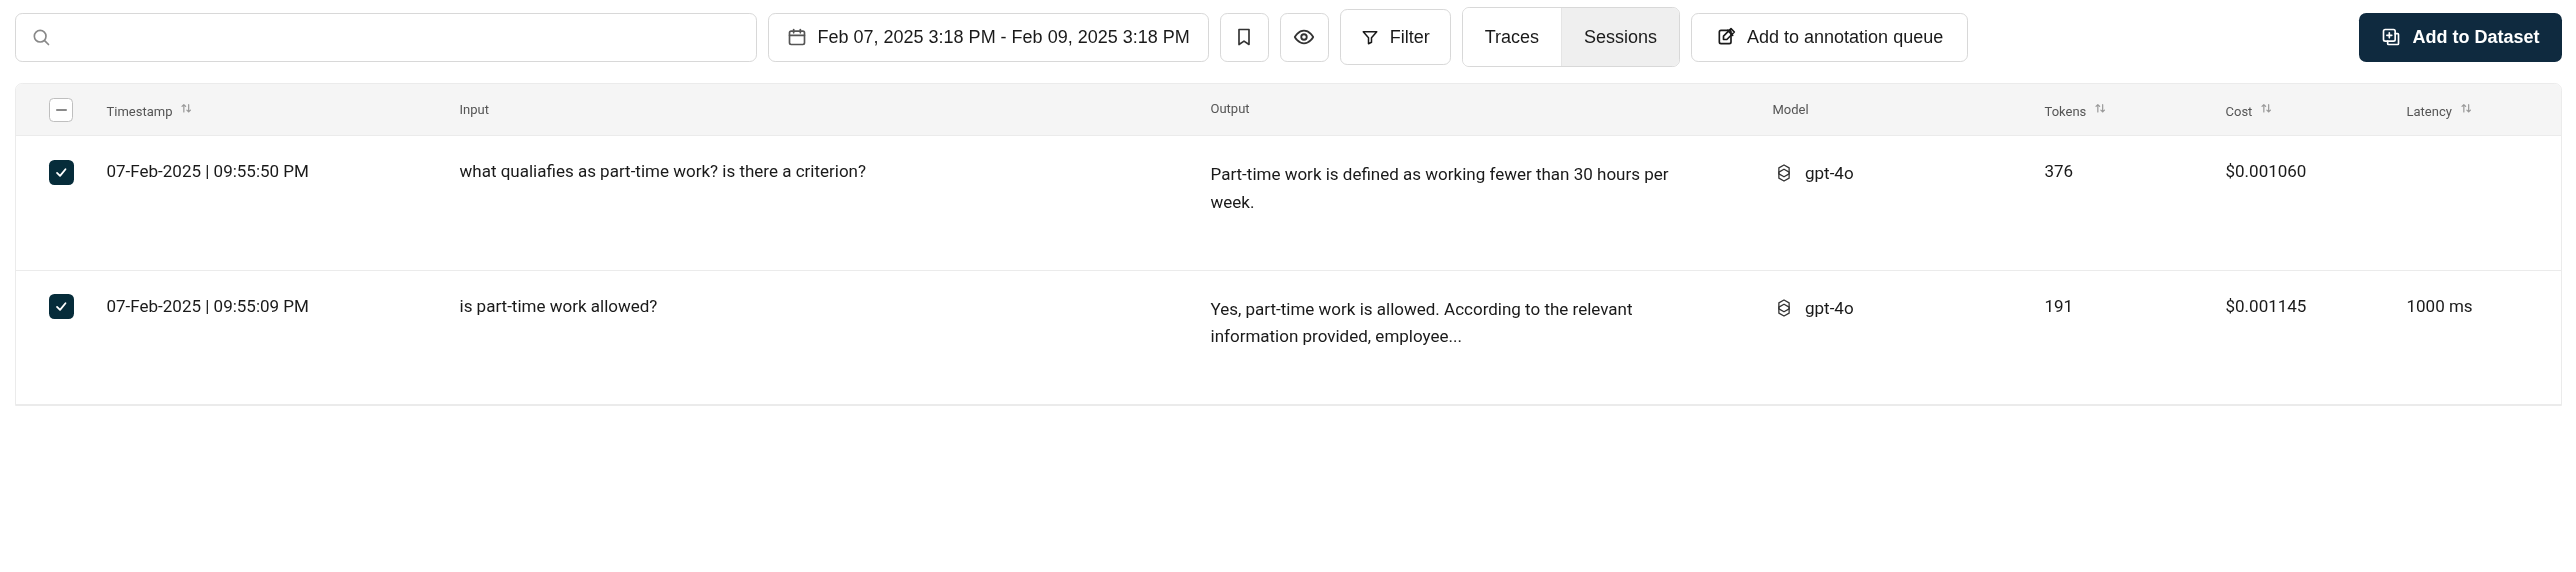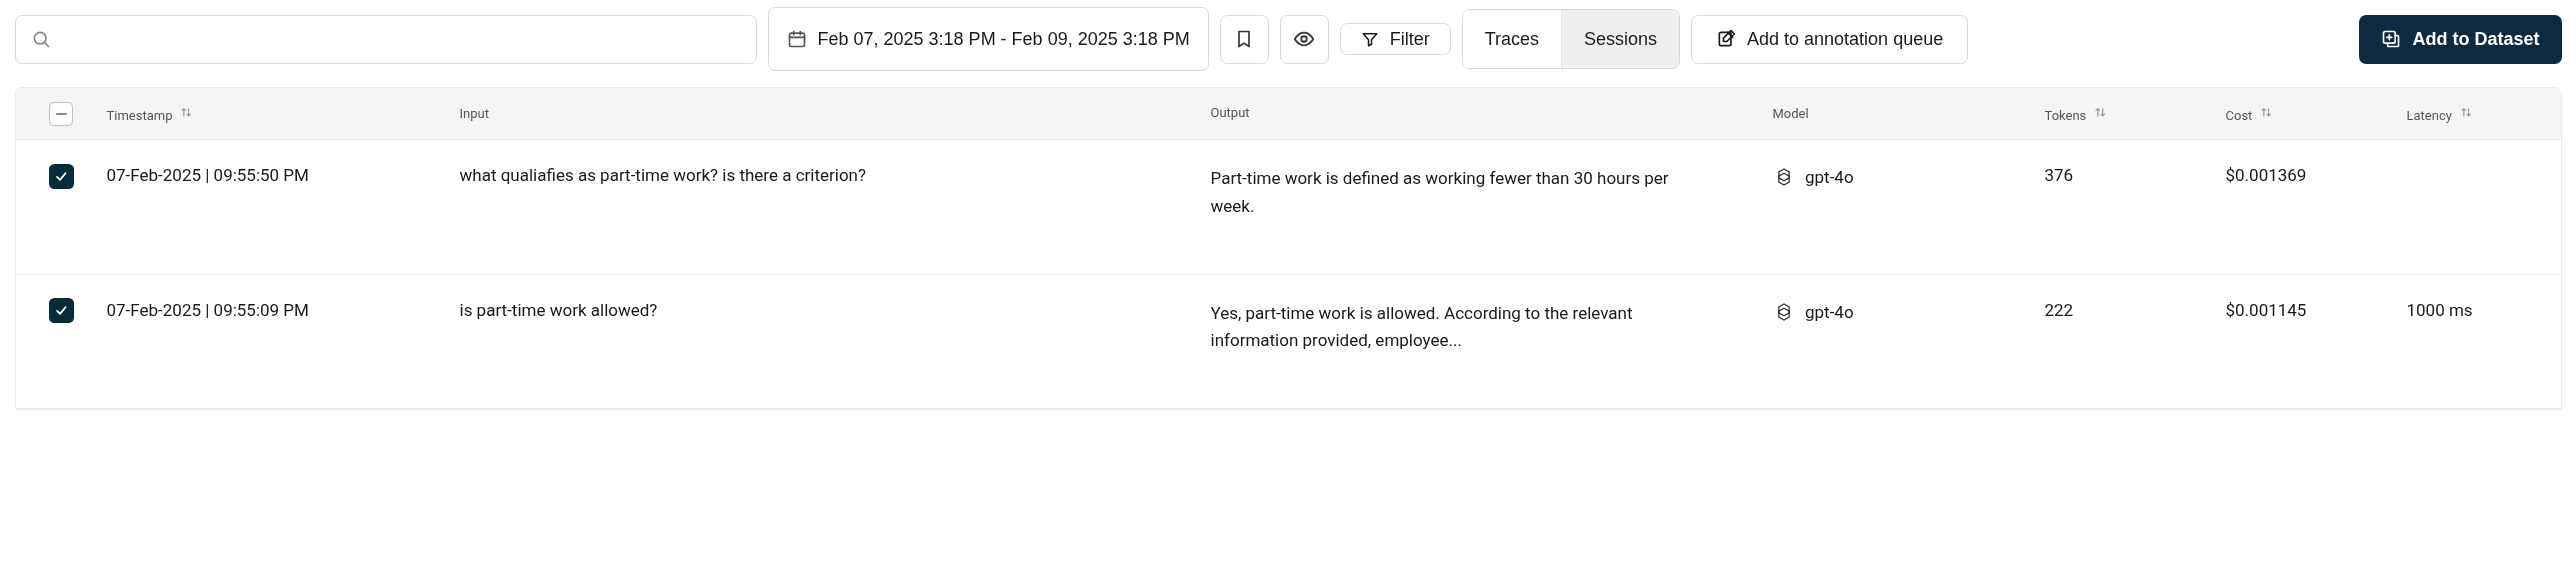--- a/index.html
+++ b/index.html
@@ -38,21 +38,21 @@
     left: 16.3px;
     top: 50%;
     transform: translateY(-50%);
     color: #888;
   }
 
   .date-range {
     display: flex;
     align-items: center;
     gap: 11px;
-    height: 64px;
+    height: 49px;
     border: 0.9px solid #d8d8d8;
     border-radius: 7.2px;
     padding: 0 18px;
     font-size: 18px;
     color: #1a1a1a;
     background: #fff;
     white-space: nowrap;
   }
   .cal-icon { color: #555; flex-shrink: 0; }
 
@@ -66,21 +66,21 @@
     border-radius: 7.2px;
     background: #fff;
     cursor: pointer;
     color: #333;
   }
 
   .filter-btn {
     display: flex;
     align-items: center;
     gap: 11px;
-    height: 32px;
+    height: 56px;
     border: 0.9px solid #d8d8d8;
     border-radius: 7.2px;
     padding: 0 20px;
     font-size: 18px;
     background: #fff;
     cursor: pointer;
     color: #1a1a1a;
   }
 
   .segmented {
@@ -365,21 +365,21 @@
     <div class="col-model">
       <span class="model-badge">
         <svg width="22" height="22" viewBox="0 0 24 24" fill="none" stroke="currentColor" stroke-width="1.4" stroke-linejoin="round">
           <path d="M12 3.2l5.6 3.2v6.5L12 16.1 6.4 12.9V6.4L12 3.2z"></path>
           <path d="M12 20.8l-5.6-3.2v-6.5L12 7.9l5.6 3.2v6.5L12 20.8z"></path>
         </svg>
       </span>
       <span>gpt-4o</span>
     </div>
     <div class="col-tokens">376</div>
-    <div class="col-cost">$0.001369</div>
+    <div class="col-cost">$0.001060</div>
     <div class="col-latency"></div>
   </div>
 
   <div class="row">
     <div class="col-check">
       <div class="row-check">
         <svg width="14.5" height="14.5" viewBox="0 0 24 24" fill="none" stroke="currentColor" stroke-width="3" stroke-linecap="round" stroke-linejoin="round">
             <polyline points="5 13 10 18 19 7"></polyline>
           </svg>
       </div>
@@ -389,19 +389,19 @@
     <div class="col-output">Yes, part-time work is allowed. According to the relevant information provided, employee...</div>
     <div class="col-model">
       <span class="model-badge">
         <svg width="22" height="22" viewBox="0 0 24 24" fill="none" stroke="currentColor" stroke-width="1.4" stroke-linejoin="round">
           <path d="M12 3.2l5.6 3.2v6.5L12 16.1 6.4 12.9V6.4L12 3.2z"></path>
           <path d="M12 20.8l-5.6-3.2v-6.5L12 7.9l5.6 3.2v6.5L12 20.8z"></path>
         </svg>
       </span>
       <span>gpt-4o</span>
     </div>
-    <div class="col-tokens">222</div>
+    <div class="col-tokens">191</div>
     <div class="col-cost">$0.001145</div>
     <div class="col-latency">1000 ms</div>
   </div>
 
 </div>
 
 
 </body></html>

